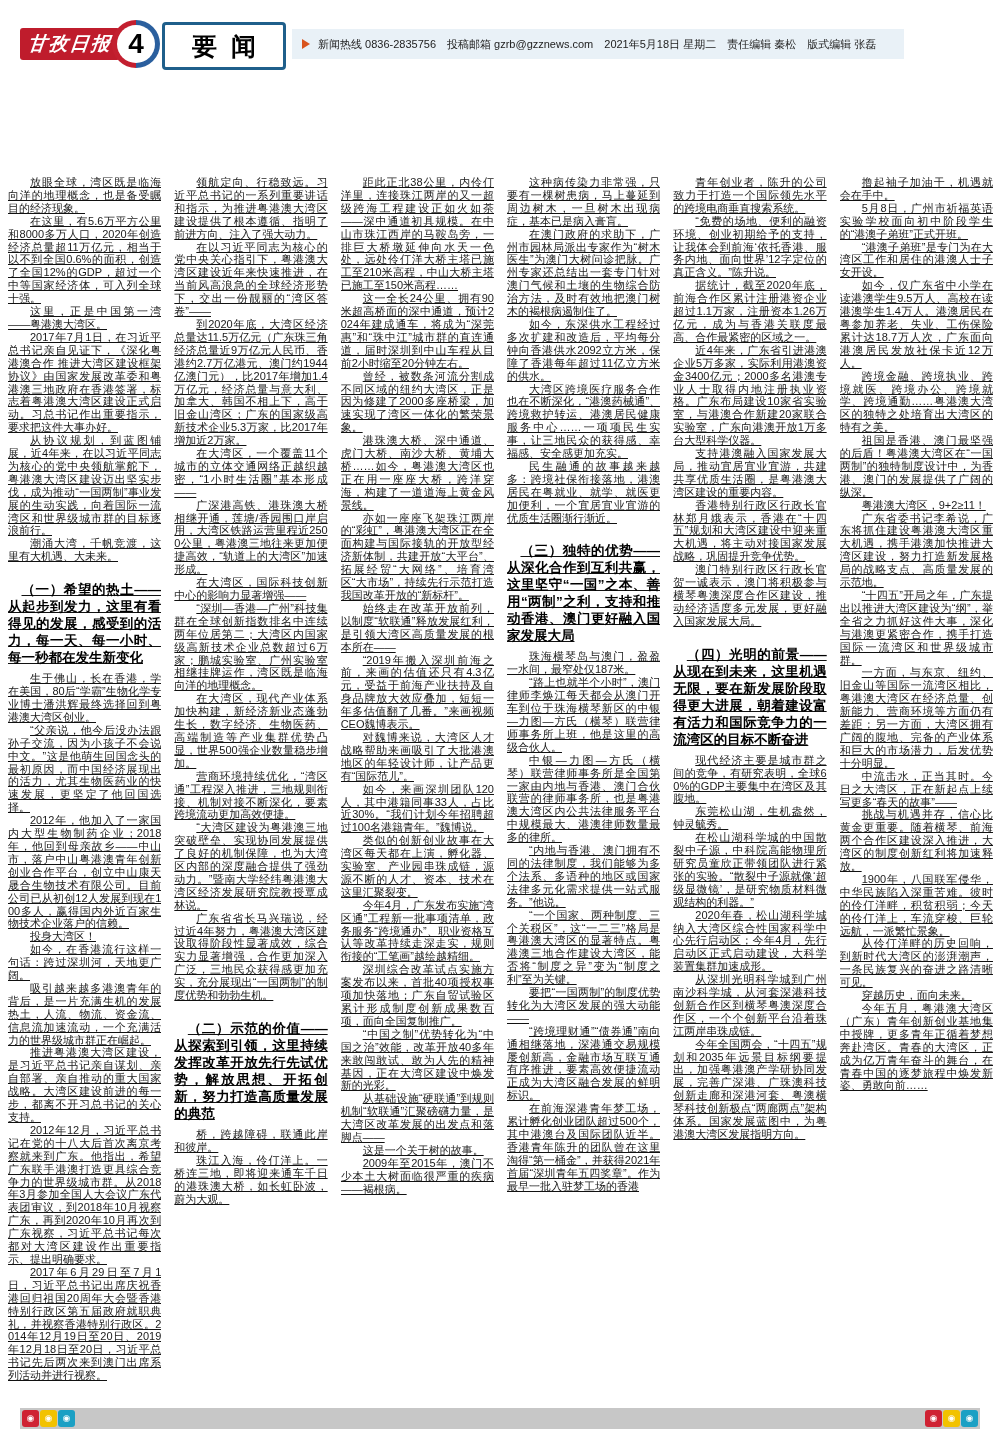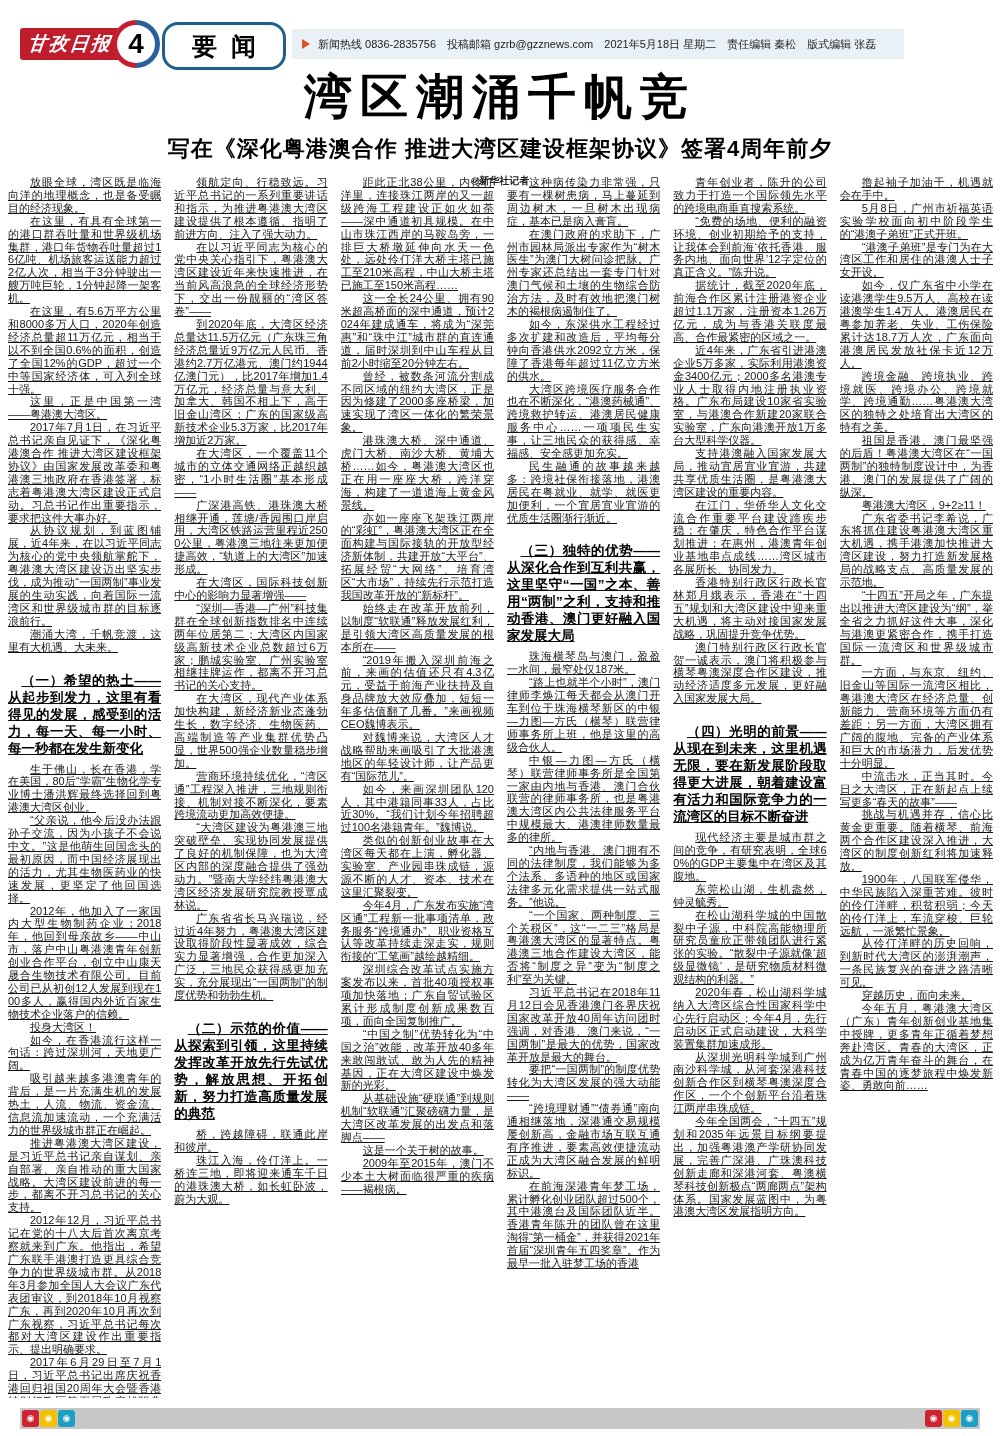--- a/index.html
+++ b/index.html
@@ -11,21 +11,21 @@
             border-radius:3px;display:flex;align-items:center;justify-content:center;}
   .logo-text{color:#fff;font-weight:bold;font-size:19px;font-style:italic;letter-spacing:2px;
              transform:skewX(-6deg);font-family:"DejaVu Serif","Liberation Serif",serif;}
   .page-badge{position:absolute;left:112px;top:-2px;width:48px;height:48px;border-radius:50%;
               background:conic-gradient(#2a5f9e 0 50%, #c31f2f 50% 100%);
               display:flex;align-items:center;justify-content:center;}
   .page-badge-inner{width:38px;height:38px;border-radius:50%;background:#fff;
                     display:flex;align-items:center;justify-content:center;
                     font-size:28px;font-weight:bold;color:#000;}
   .section-box{position:absolute;left:162px;top:0;width:118px;height:42px;background:#fff;
-               border:3px solid #1f5f8b;border-radius:16px;display:flex;align-items:center;justify-content:center;}
+               border:3px solid #1f5f8b;border-radius:4px;display:flex;align-items:center;justify-content:center;}
   .section-name{font-size:25px;font-weight:bold;color:#000;letter-spacing:14px;padding-left:14px;}
   .info-strip{position:absolute;left:292px;top:7px;width:612px;height:30px;background:#e9f1f7;
               display:flex;align-items:center;gap:8px;padding:0 10px;box-sizing:border-box;}
   .pointer{width:0;height:0;border-top:5px solid transparent;border-bottom:5px solid transparent;
            border-left:8px solid #d9541e;}
   .info-text{font-size:11px;color:#222;white-space:nowrap;}
   
   .headline{position:absolute;left:0;top:70px;width:1000px;text-align:center;}
   .main-title{font-size:48px;font-weight:900;color:#000;letter-spacing:8px;line-height:54px;}
   .sub-title{margin-top:10px;font-size:22px;font-weight:bold;color:#000;letter-spacing:1px;}
@@ -59,30 +59,24 @@
     </div>
     <div class="section-box">
       <span class="section-name">要闻</span>
     </div>
     <div class="info-strip">
       <span class="pointer"></span>
       <span class="info-text">新闻热线 0836-2835756　投稿邮箱 gzrb@gzznews.com　2021年5月18日 星期二　责任编辑 秦松　版式编辑 张磊</span>
     </div>
   </div>
 
-  <div class="headline">
-    <div class="main-title">湾区潮涌千帆竞</div>
-    <div class="sub-title">写在《深化粤港澳合作 推进大湾区建设框架协议》签署4周年前夕</div>
-    <div class="byline">◎新华社记者</div>
-  </div>
 
   <div class="body-cols" id="cols">
       <div class="col">
         <p>放眼全球，湾区既是临海向洋的地理概念，也是备受瞩目的经济现象。</p>
-        <p>在这里，有具有全球第一的港口群吞吐量和世界级机场集群，港口年货物吞吐量超过16亿吨、机场旅客运送能力超过2亿人次，相当于3分钟驶出一艘万吨巨轮，1分钟起降一架客机。</p>
         <p>在这里，有5.6万平方公里和8000多万人口，2020年创造经济总量超11万亿元，相当于以不到全国0.6%的面积，创造了全国12%的GDP，超过一个中等国家经济体，可入列全球十强。</p>
         <p>这里，正是中国第一湾——粤港澳大湾区。</p>
         <p>2017年7月1日，在习近平总书记亲自见证下，《深化粤港澳合作 推进大湾区建设框架协议》由国家发展改革委和粤港澳三地政府在香港签署，标志着粤港澳大湾区建设正式启动。习总书记作出重要指示，要求把这件大事办好。</p>
         <p>从协议规划，到蓝图铺展，近4年来，在以习近平同志为核心的党中央领航掌舵下，粤港澳大湾区建设迈出坚实步伐，成为推动“一国两制”事业发展的生动实践，向着国际一流湾区和世界级城市群的目标逐浪前行。</p>
         <p>潮涌大湾，千帆竞渡，这里有大机遇、大未来。</p>
         <p class="sec-h">（一）希望的热土——从起步到发力，这里有看得见的发展，感受到的活力，每一天、每一小时、每一秒都在发生新变化</p>
         <p>生于佛山，长在香港，学在美国，80后“学霸”生物化学专业博士潘洪辉最终选择回到粤港澳大湾区创业。</p>
         <p>“父亲说，他今后没办法跟孙子交流，因为小孩子不会说中文。”这是他萌生回国念头的最初原因，而中国经济展现出的活力，尤其生物医药业的快速发展，更坚定了他回国选择。</p>
         <p>2012年，他加入了一家国内大型生物制药企业；2018年，他回到母亲故乡——中山市，落户中山粤港澳青年创新创业合作平台，创立中山康天晟合生物技术有限公司。目前公司已从初创12人发展到现在100多人，赢得国内外近百家生物技术企业落户的信赖。</p>
         <p>投身大湾区！</p>
@@ -92,21 +86,21 @@
         <p>2012年12月，习近平总书记在党的十八大后首次离京考察就来到广东。他指出，希望广东联手港澳打造更具综合竞争力的世界级城市群。从2018年3月参加全国人大会议广东代表团审议，到2018年10月视察广东，再到2020年10月再次到广东视察，习近平总书记每次都对大湾区建设作出重要指示、提出明确要求。</p>
         <p>2017年6月29日至7月1日，习近平总书记出席庆祝香港回归祖国20周年大会暨香港特别行政区第五届政府就职典礼，并视察香港特别行政区。2014年12月19日至20日、2019年12月18日至20日，习近平总书记先后两次来到澳门出席系列活动并进行视察。</p>
       </div>
       <div class="col">
         <p>领航定向、行稳致远。习近平总书记的一系列重要讲话和指示，为推进粤港澳大湾区建设提供了根本遵循、指明了前进方向、注入了强大动力。</p>
         <p>在以习近平同志为核心的党中央关心指引下，粤港澳大湾区建设近年来快速推进，在当前风高浪急的全球经济形势下，交出一份靓丽的“湾区答卷”——</p>
         <p>到2020年底，大湾区经济总量达11.5万亿元（广东珠三角经济总量近9万亿元人民币、香港约2.7万亿港元、澳门约1944亿澳门元），比2017年增加1.4万亿元，经济总量与意大利、加拿大、韩国不相上下，高于旧金山湾区；广东的国家级高新技术企业5.3万家，比2017年增加近2万家。</p>
         <p>在大湾区，一个覆盖11个城市的立体交通网络正越织越密，“1小时生活圈”基本形成——</p>
         <p>广深港高铁、港珠澳大桥相继开通，莲塘/香园围口岸启用，大湾区铁路运营里程近2500公里，粤港澳三地往来更加便捷高效，“轨道上的大湾区”加速形成。</p>
         <p>在大湾区，国际科技创新中心的影响力显著增强——</p>
-        <p>“深圳—香港—广州”科技集群在全球创新指数排名中连续两年位居第二；大湾区内国家级高新技术企业总数超过6万家；鹏城实验室、广州实验室相继挂牌运作，都离不开习总书记的关心支持。</p>
+        <p>“深圳—香港—广州”科技集群在全球创新指数排名中连续两年位居第二；大湾区内国家级高新技术企业总数超过6万家；鹏城实验室、广州实验室相继挂牌运作，湾区既是临海向洋的地理概念。</p>
         <p>在大湾区，现代产业体系加快构建，新经济新业态蓬勃生长，数字经济、生物医药、高端制造等产业集群优势凸显，世界500强企业数量稳步增加。</p>
         <p>营商环境持续优化，“湾区通”工程深入推进，三地规则衔接、机制对接不断深化，要素跨境流动更加高效便捷。</p>
         <p>“大湾区建设为粤港澳三地突破壁垒、实现协同发展提供了良好的机制保障，也为大湾区内部的深度融合提供了强劲动力。”暨南大学经纬粤港澳大湾区经济发展研究院教授覃成林说。</p>
         <p>广东省省长马兴瑞说，经过近4年努力，粤港澳大湾区建设取得阶段性显著成效，综合实力显著增强，合作更加深入广泛，三地民众获得感更加充实，充分展现出“一国两制”的制度优势和勃勃生机。</p>
         <p class="sec-h">（二）示范的价值——从探索到引领，这里持续发挥改革开放先行先试优势，解放思想、开拓创新，努力打造高质量发展的典范</p>
         <p>桥，跨越障碍，联通此岸和彼岸。</p>
         <p>珠江入海，伶仃洋上。一桥连三地，即将迎来通车千日的港珠澳大桥，如长虹卧波，蔚为大观。</p>
       </div>
       <div class="col">
         <p>距此正北38公里，内伶仃洋里，连接珠江两岸的又一超级跨海工程建设正如火如荼——深中通道初具规模。在中山市珠江西岸的马鞍岛旁，一排巨大桥墩延伸向水天一色处，远处伶仃洋大桥主塔已施工至210米高程，中山大桥主塔已施工至150米高程……</p>
@@ -131,32 +125,30 @@
         <p>在澳门政府的求助下，广州市园林局派出专家作为“树木医生”为澳门大树问诊把脉。广州专家还总结出一套专门针对澳门气候和土壤的生物综合防治方法，及时有效地把澳门树木的褐根病遏制住了。</p>
         <p>如今，东深供水工程经过多次扩建和改造后，平均每分钟向香港供水2092立方米，保障了香港每年超过11亿立方米的供水。</p>
         <p>大湾区跨境医疗服务合作也在不断深化，“港澳药械通”、跨境救护转运、港澳居民健康服务中心……一项项民生实事，让三地民众的获得感、幸福感、安全感更加充实。</p>
         <p>民生融通的故事越来越多：跨境社保衔接落地，港澳居民在粤就业、就学、就医更加便利，一个宜居宜业宜游的优质生活圈渐行渐近。</p>
         <p class="sec-h">（三）独特的优势——从深化合作到互利共赢，这里坚守“一国”之本、善用“两制”之利，支持和推动香港、澳门更好融入国家发展大局</p>
         <p>珠海横琴岛与澳门，盈盈一水间，最窄处仅187米。</p>
         <p>“路上也就半个小时”，澳门律师李焕江每天都会从澳门开车到位于珠海横琴新区的中银—力图—方氏（横琴）联营律师事务所上班，他是这里的高级合伙人。</p>
         <p>中银—力图—方氏（横琴）联营律师事务所是全国第一家由内地与香港、澳门合伙联营的律师事务所，也是粤港澳大湾区内公共法律服务平台中规模最大、港澳律师数量最多的律所。</p>
         <p>“内地与香港、澳门拥有不同的法律制度，我们能够为多个法系、多语种的地区或国家法律多元化需求提供一站式服务。”他说。</p>
         <p>“一个国家、两种制度、三个关税区”，这“一二三”格局是粤港澳大湾区的显著特点。粤港澳三地合作建设大湾区，能否将“制度之异”变为“制度之利”至为关键。</p>
-        <p>习近平总书记在2018年11月12日会见香港澳门各界庆祝国家改革开放40周年访问团时强调，对香港、澳门来说，“一国两制”是最大的优势，国家改革开放是最大的舞台。</p>
         <p>要把“一国两制”的制度优势转化为大湾区发展的强大动能——</p>
         <p>“跨境理财通”“债券通”南向通相继落地，深港通交易规模屡创新高，金融市场互联互通有序推进，要素高效便捷流动正成为大湾区融合发展的鲜明标识。</p>
         <p>在前海深港青年梦工场，累计孵化创业团队超过500个，其中港澳台及国际团队近半。香港青年陈升的团队曾在这里淘得“第一桶金”，并获得2021年首届“深圳青年五四奖章”。作为最早一批入驻梦工场的香港</p>
       </div>
       <div class="col">
         <p>青年创业者，陈升的公司致力于打造一个国际领先水平的跨境电商垂直搜索系统。</p>
         <p>“免费的场地、便利的融资环境、创业初期给予的支持，让我体会到前海‘依托香港、服务内地、面向世界’12字定位的真正含义。”陈升说。</p>
         <p>据统计，截至2020年底，前海合作区累计注册港资企业超过1.1万家，注册资本1.26万亿元，成为与香港关联度最高、合作最紧密的区域之一。</p>
         <p>近4年来，广东省引进港澳企业5万多家，实际利用港澳资金3400亿元；2000多名港澳专业人士取得内地注册执业资格。广东布局建设10家省实验室，与港澳合作新建20家联合实验室，广东向港澳开放1万多台大型科学仪器。</p>
         <p>支持港澳融入国家发展大局，推动宜居宜业宜游，共建共享优质生活圈，是粤港澳大湾区建设的重要内容。</p>
-        <p>在江门，华侨华人文化交流合作重要平台建设蹄疾步稳；在肇庆，特色合作平台谋划推进；在惠州，港澳青年创业基地串点成线……湾区城市各展所长、协同发力。</p>
         <p>香港特别行政区行政长官林郑月娥表示，香港在“十四五”规划和大湾区建设中迎来重大机遇，将主动对接国家发展战略，巩固提升竞争优势。</p>
         <p>澳门特别行政区行政长官贺一诚表示，澳门将积极参与横琴粤澳深度合作区建设，推动经济适度多元发展，更好融入国家发展大局。</p>
         <p class="sec-h">（四）光明的前景——从现在到未来，这里机遇无限，要在新发展阶段取得更大进展，朝着建设富有活力和国际竞争力的一流湾区的目标不断奋进</p>
         <p>现代经济主要是城市群之间的竞争，有研究表明，全球60%的GDP主要集中在湾区及其腹地。</p>
         <p>东莞松山湖，生机盎然，钟灵毓秀。</p>
         <p>在松山湖科学城的中国散裂中子源，中科院高能物理所研究员童欣正带领团队进行紧张的实验。“散裂中子源就像‘超级显微镜’，是研究物质材料微观结构的利器。”</p>
         <p>2020年春，松山湖科学城纳入大湾区综合性国家科学中心先行启动区；今年4月，先行启动区正式启动建设，大科学装置集群加速成形。</p>
         <p>从深圳光明科学城到广州南沙科学城，从河套深港科技创新合作区到横琴粤澳深度合作区，一个个创新平台沿着珠江两岸串珠成链。</p>
         <p>今年全国两会，“十四五”规划和2035年远景目标纲要提出，加强粤港澳产学研协同发展，完善广深港、广珠澳科技创新走廊和深港河套、粤澳横琴科技创新极点“两廊两点”架构体系。国家发展蓝图中，为粤港澳大湾区发展指明方向。</p>
       </div>

